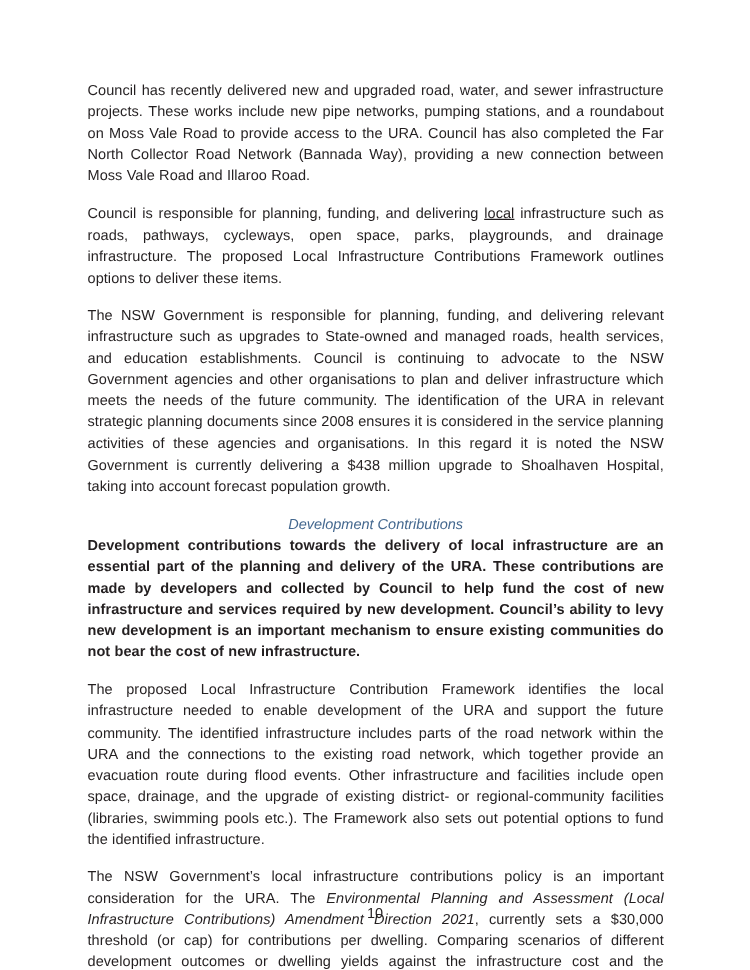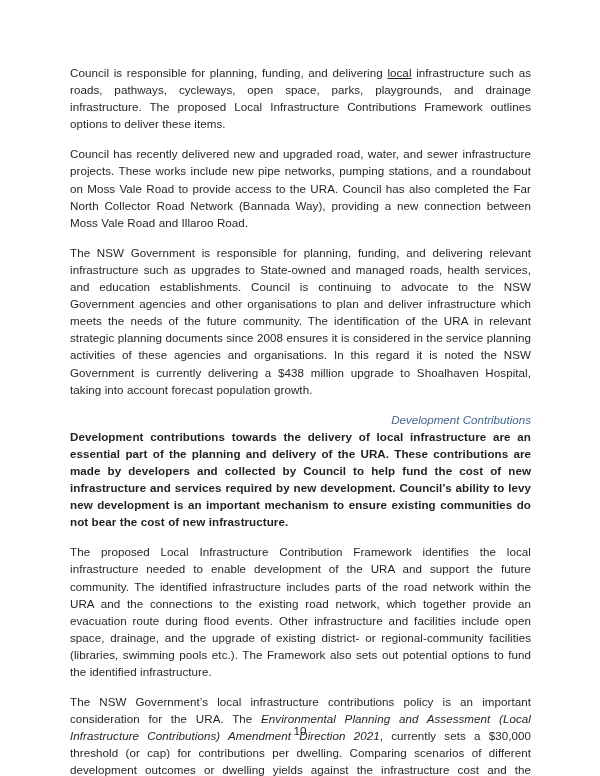--- a/index.html
+++ b/index.html
@@ -44,21 +44,21 @@
     margin-bottom: 0;
   }
   h2.section-heading {
     margin: 0 0 0 0;
     padding: 0;
     font-size: 11.6px;
     line-height: 17.1px;
     font-style: italic;
     font-weight: normal;
     color: #44688f;
-    text-align: right;
+    text-align: center;
   }
   .tight-top {
     margin-top: 0;
     font-weight: bold;
   }
   .u {
     text-decoration: underline;
   }
   .it {
     font-style: italic;
@@ -74,23 +74,23 @@
     color: #231f20;
   }
 </style>
 </head>
 <body>
 
 <div class="page">
 
   <div class="content">
 
+    <p class="para">Council has recently delivered new and upgraded road, water, and sewer infrastructure projects. These works include new pipe networks, pumping stations, and a roundabout on Moss Vale Road to provide access to the URA. Council has also completed the Far North Collector Road Network (Bannada Way), providing a new connection between Moss Vale Road and Illaroo Road.</p>
+
     <p class="para"><span>Council is responsible for planning, funding, and delivering </span><span class="u">local</span><span> infrastructure such as roads, pathways, cycleways, open space, parks, playgrounds, and drainage infrastructure. The proposed Local Infrastructure Contributions Framework outlines options to deliver these items.</span></p>
-
-    <p class="para">Council has recently delivered new and upgraded road, water, and sewer infrastructure projects. These works include new pipe networks, pumping stations, and a roundabout on Moss Vale Road to provide access to the URA. Council has also completed the Far North Collector Road Network (Bannada Way), providing a new connection between Moss Vale Road and Illaroo Road.</p>
 
     <p class="para">The NSW Government is responsible for planning, funding, and delivering relevant infrastructure such as upgrades to State-owned and managed roads, health services, and education establishments. Council is continuing to advocate to the NSW Government agencies and other organisations to plan and deliver infrastructure which meets the needs of the future community. The identification of the URA in relevant strategic planning documents since 2008 ensures it is considered in the service planning activities of these agencies and organisations. In this regard it is noted the NSW Government is currently delivering a $438 million upgrade to Shoalhaven Hospital, taking into account forecast population growth.</p>
 
     <h2 class="section-heading">Development Contributions</h2>
 
     <p class="para tight-top">Development contributions towards the delivery of local infrastructure are an essential part of the planning and delivery of the URA. These contributions are made by developers and collected by Council to help fund the cost of new infrastructure and services required by new development. Council’s ability to levy new development is an important mechanism to ensure existing communities do not bear the cost of new infrastructure.</p>
 
     <p class="para">The proposed Local Infrastructure Contribution Framework identifies the local infrastructure needed to enable development of the URA and support the future community. The identified infrastructure includes parts of the road network within the URA and the connections to the existing road network, which together provide an evacuation route during flood events. Other infrastructure and facilities include open space, drainage, and the upgrade of existing district- or regional-community facilities (libraries, swimming pools etc.). The Framework also sets out potential options to fund the identified infrastructure.</p>
 
     <p class="para"><span>The NSW Government’s local infrastructure contributions policy is an important consideration for the URA. The </span><span class="it">Environmental Planning and Assessment (Local Infrastructure Contributions) Amendment Direction 2021</span><span>, currently sets a $30,000 threshold (or cap) for contributions per dwelling. Comparing scenarios of different development outcomes or dwelling yields against the infrastructure cost and the threshold</span></p>

